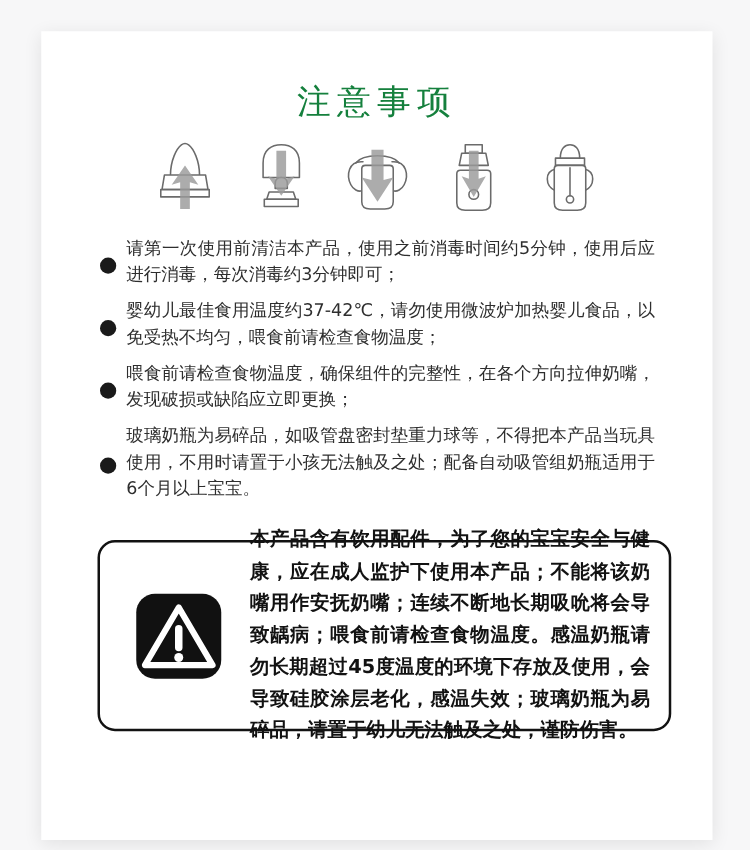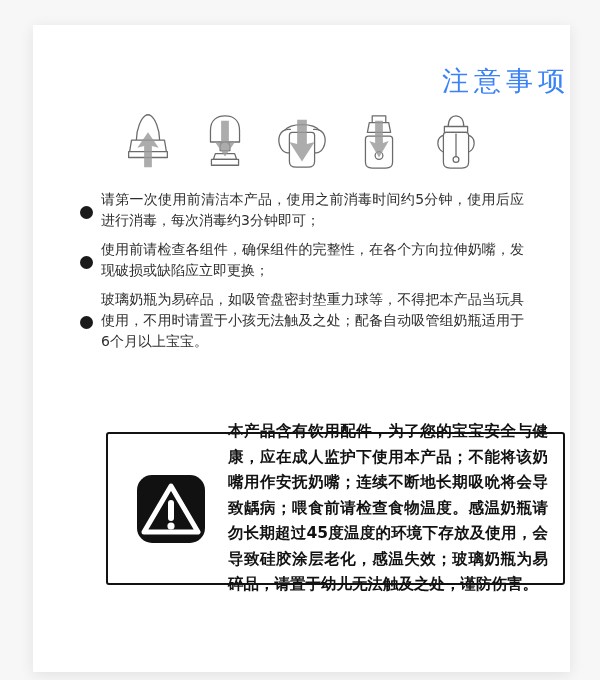--- a/index.html
+++ b/index.html
@@ -9,23 +9,23 @@
     font-family:"DejaVu Sans","Liberation Sans",sans-serif;
     -webkit-font-smoothing:antialiased;
   }
   .card{
     position:absolute;left:33px;top:25px;width:537px;height:647px;
     background:#ffffff;
     box-shadow:0 3px 14px rgba(0,0,0,0.09);
   }
   .page-title{
     position:absolute;top:38px;left:0;width:100%;
-    text-align:right;
+    text-align:center;
     font-size:27px;letter-spacing:5px;font-weight:400;
-    color:#3b82f6;
+    color:#15803d;
     font-family:Liberation Mono, monospace;
   }
   .icons-row{
     position:absolute;top:86px;left:0;width:100%;
     display:flex;justify-content:center;align-items:flex-end;gap:15px;
   }
   .icons-row svg{width:62px;height:62px;display:block;}
   .icons-row path,.icons-row rect,.icons-row line,.icons-row circle,.icons-row polyline{
     stroke:#6b6b6b;stroke-width:1.3;fill:none;stroke-linejoin:round;stroke-linecap:round;
   }
@@ -44,24 +44,23 @@
     background:#1a1a1a;flex-shrink:0;
     margin-top:4px;margin-right:8px;
   }
   .bullet-text{
     font-size:14px;line-height:21px;color:#2e2e2e;
     text-align:justify;
   }
   .warning-box{
     position:absolute;left:45px;top:407px;width:459px;height:153px;
     box-sizing:border-box;
-    border:2.5px solid #121212;border-radius:3px;
+    border:2.5px solid #121212;border-radius:14px;
     display:flex;align-items:center;
     background:#ffffff;
-    margin-left:28px;
   }
   .warning-icon-wrap{
     width:72px;height:72px;flex-shrink:0;margin-left:27px;
   }
   .warning-text{
     margin-left:21px;margin-right:15px;
     font-size:15.5px;line-height:25.5px;font-weight:700;
     color:#121212;text-align:justify;
   }
 </style>
@@ -116,21 +115,25 @@
     </svg>
   </div>
 
   <ul class="bullets">
     <li class="bullet-item">
       <span class="bullet-dot"></span>
       <span class="bullet-text">请第一次使用前清洁本产品，使用之前消毒时间约5分钟，使用后应进行消毒，每次消毒约3分钟即可；</span>
     </li>
     <li class="bullet-item">
       <span class="bullet-dot"></span>
-      <span class="bullet-text">使用前请检查各组件，确保组件的完整性，在各个方向拉伸奶嘴，发现破损或缺陷应立即更换；</span>
+      <span class="bullet-text">婴幼儿最佳食用温度约37-42℃，请勿使用微波炉加热婴儿食品，以免受热不均匀，喂食前请检查食物温度；</span>
+    </li>
+    <li class="bullet-item">
+      <span class="bullet-dot"></span>
+      <span class="bullet-text">喂食前请检查食物温度，确保组件的完整性，在各个方向拉伸奶嘴，发现破损或缺陷应立即更换；</span>
     </li>
     <li class="bullet-item">
       <span class="bullet-dot"></span>
       <span class="bullet-text">玻璃奶瓶为易碎品，如吸管盘密封垫重力球等，不得把本产品当玩具使用，不用时请置于小孩无法触及之处；配备自动吸管组奶瓶适用于6个月以上宝宝。</span>
     </li>
   </ul>
 
   <div class="warning-box">
     <div class="warning-icon-wrap">
       <svg viewBox="0 0 72 72" width="72" height="72">

